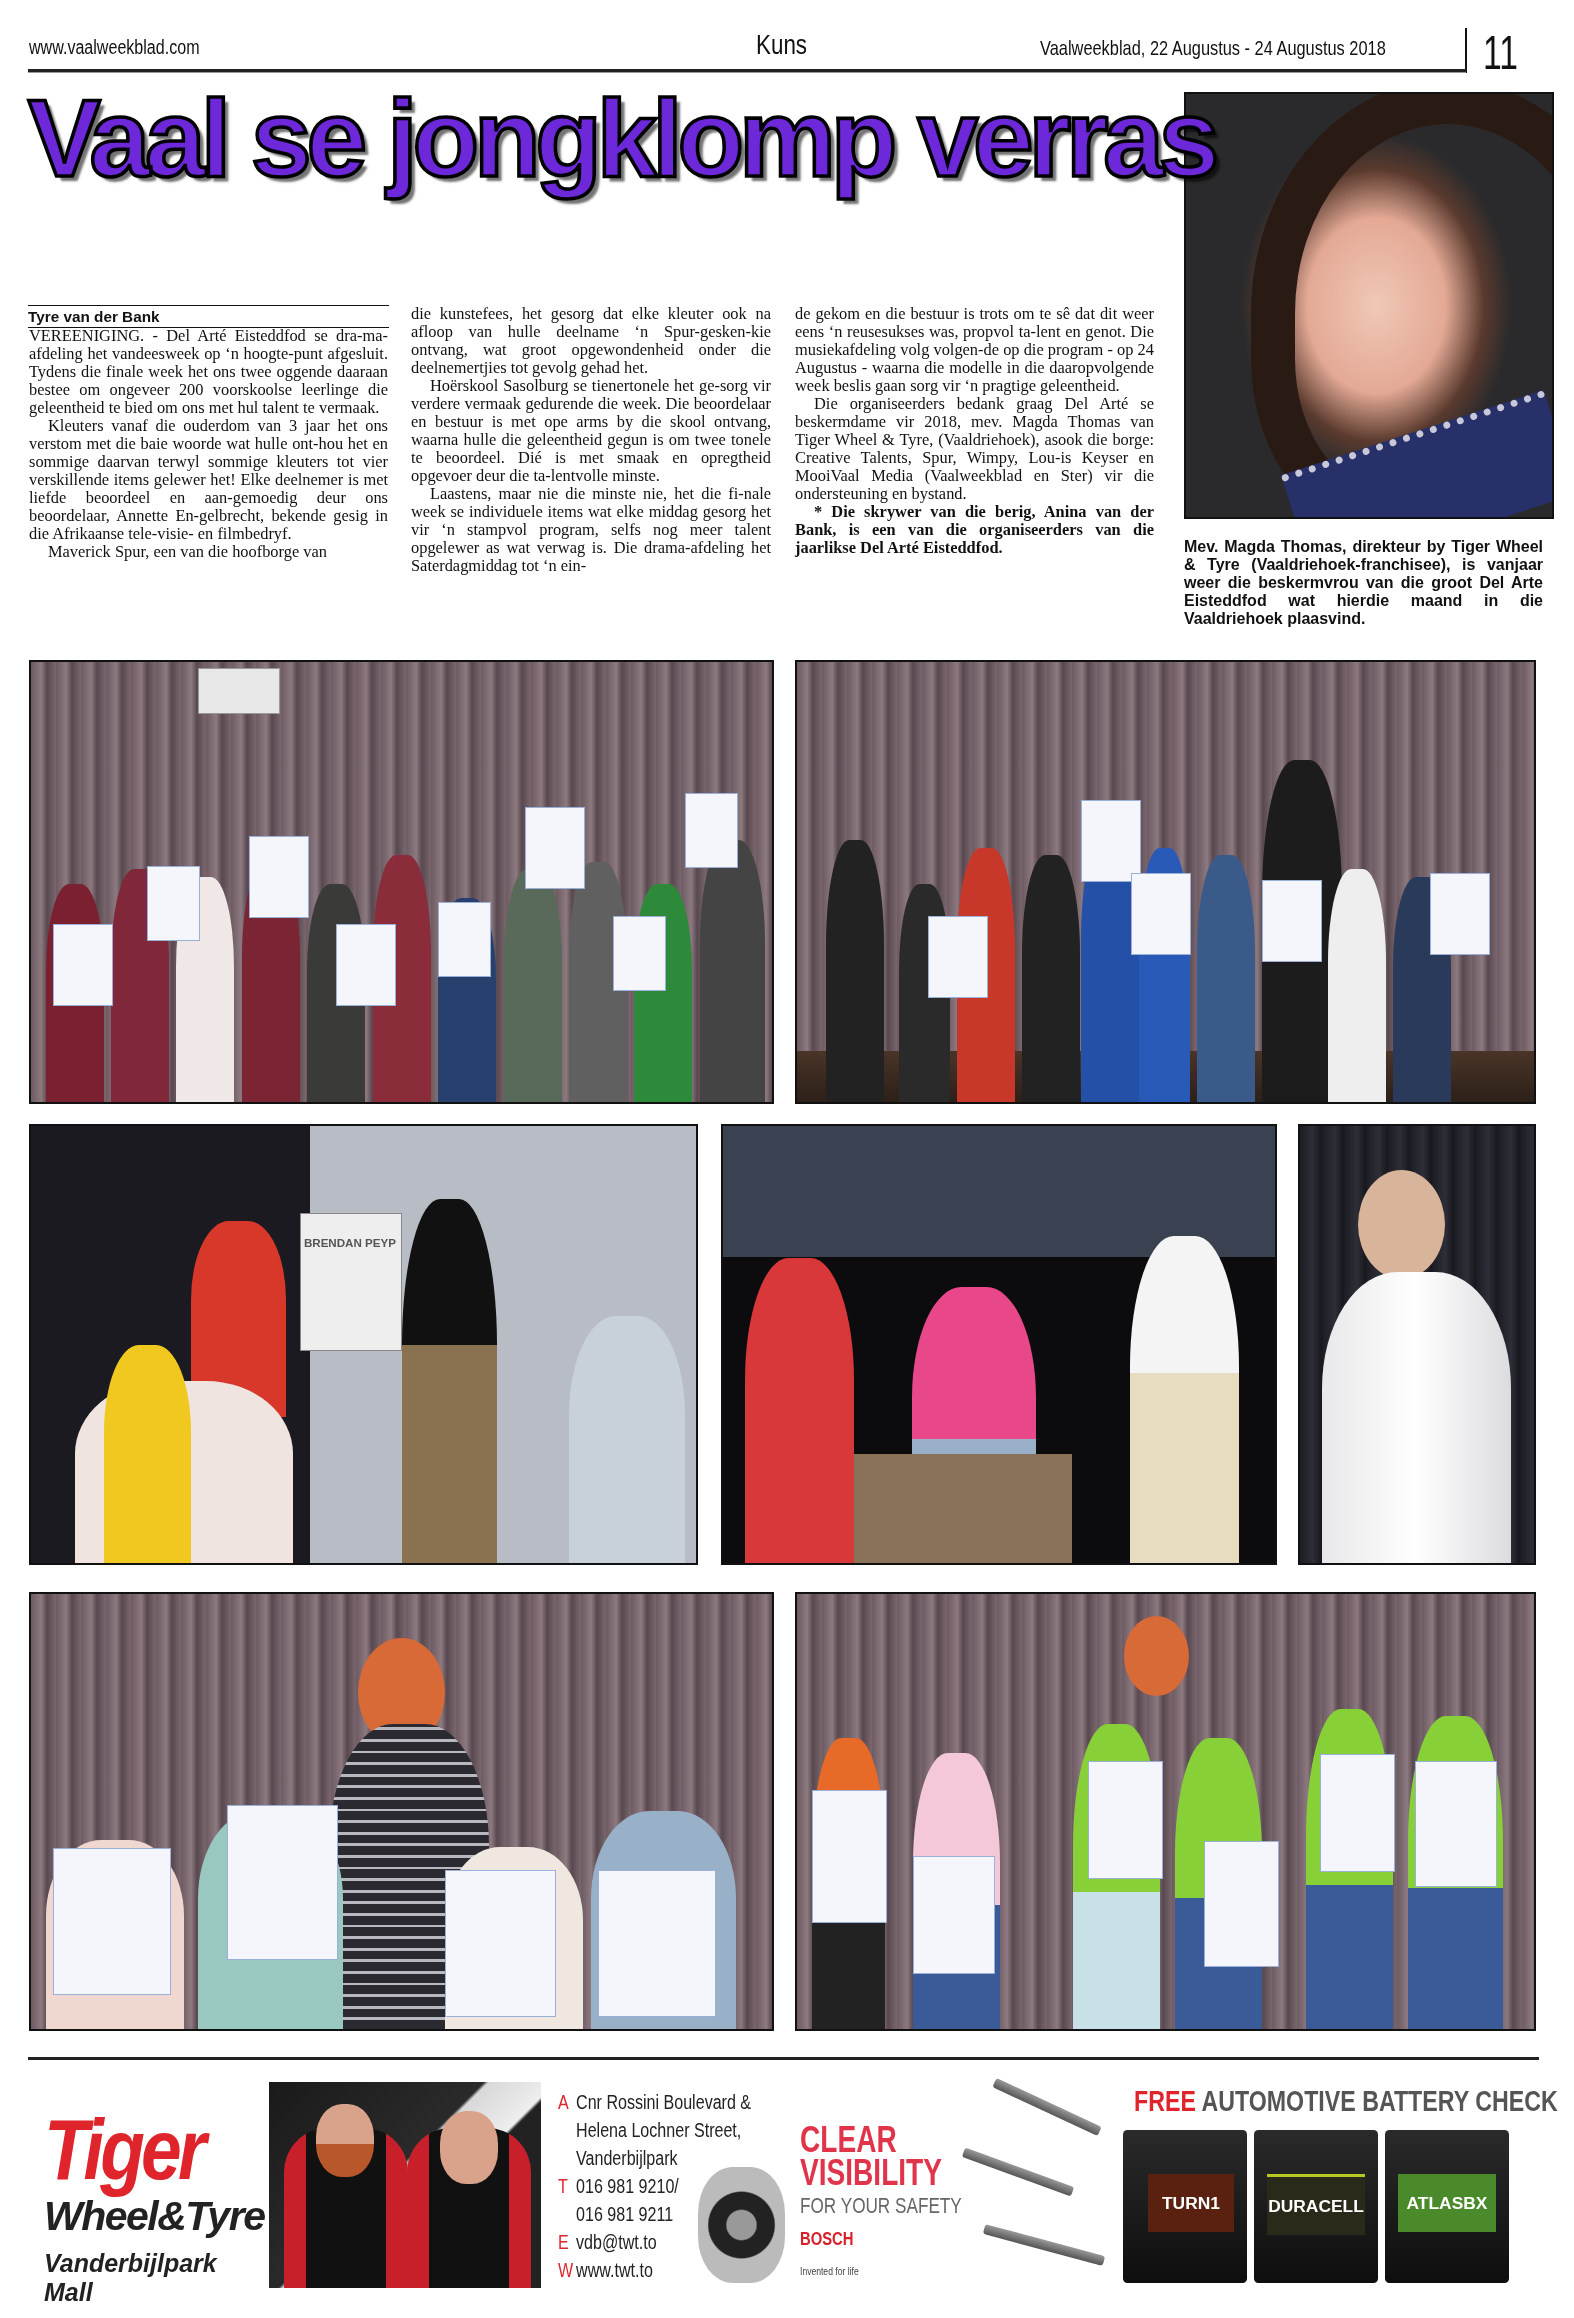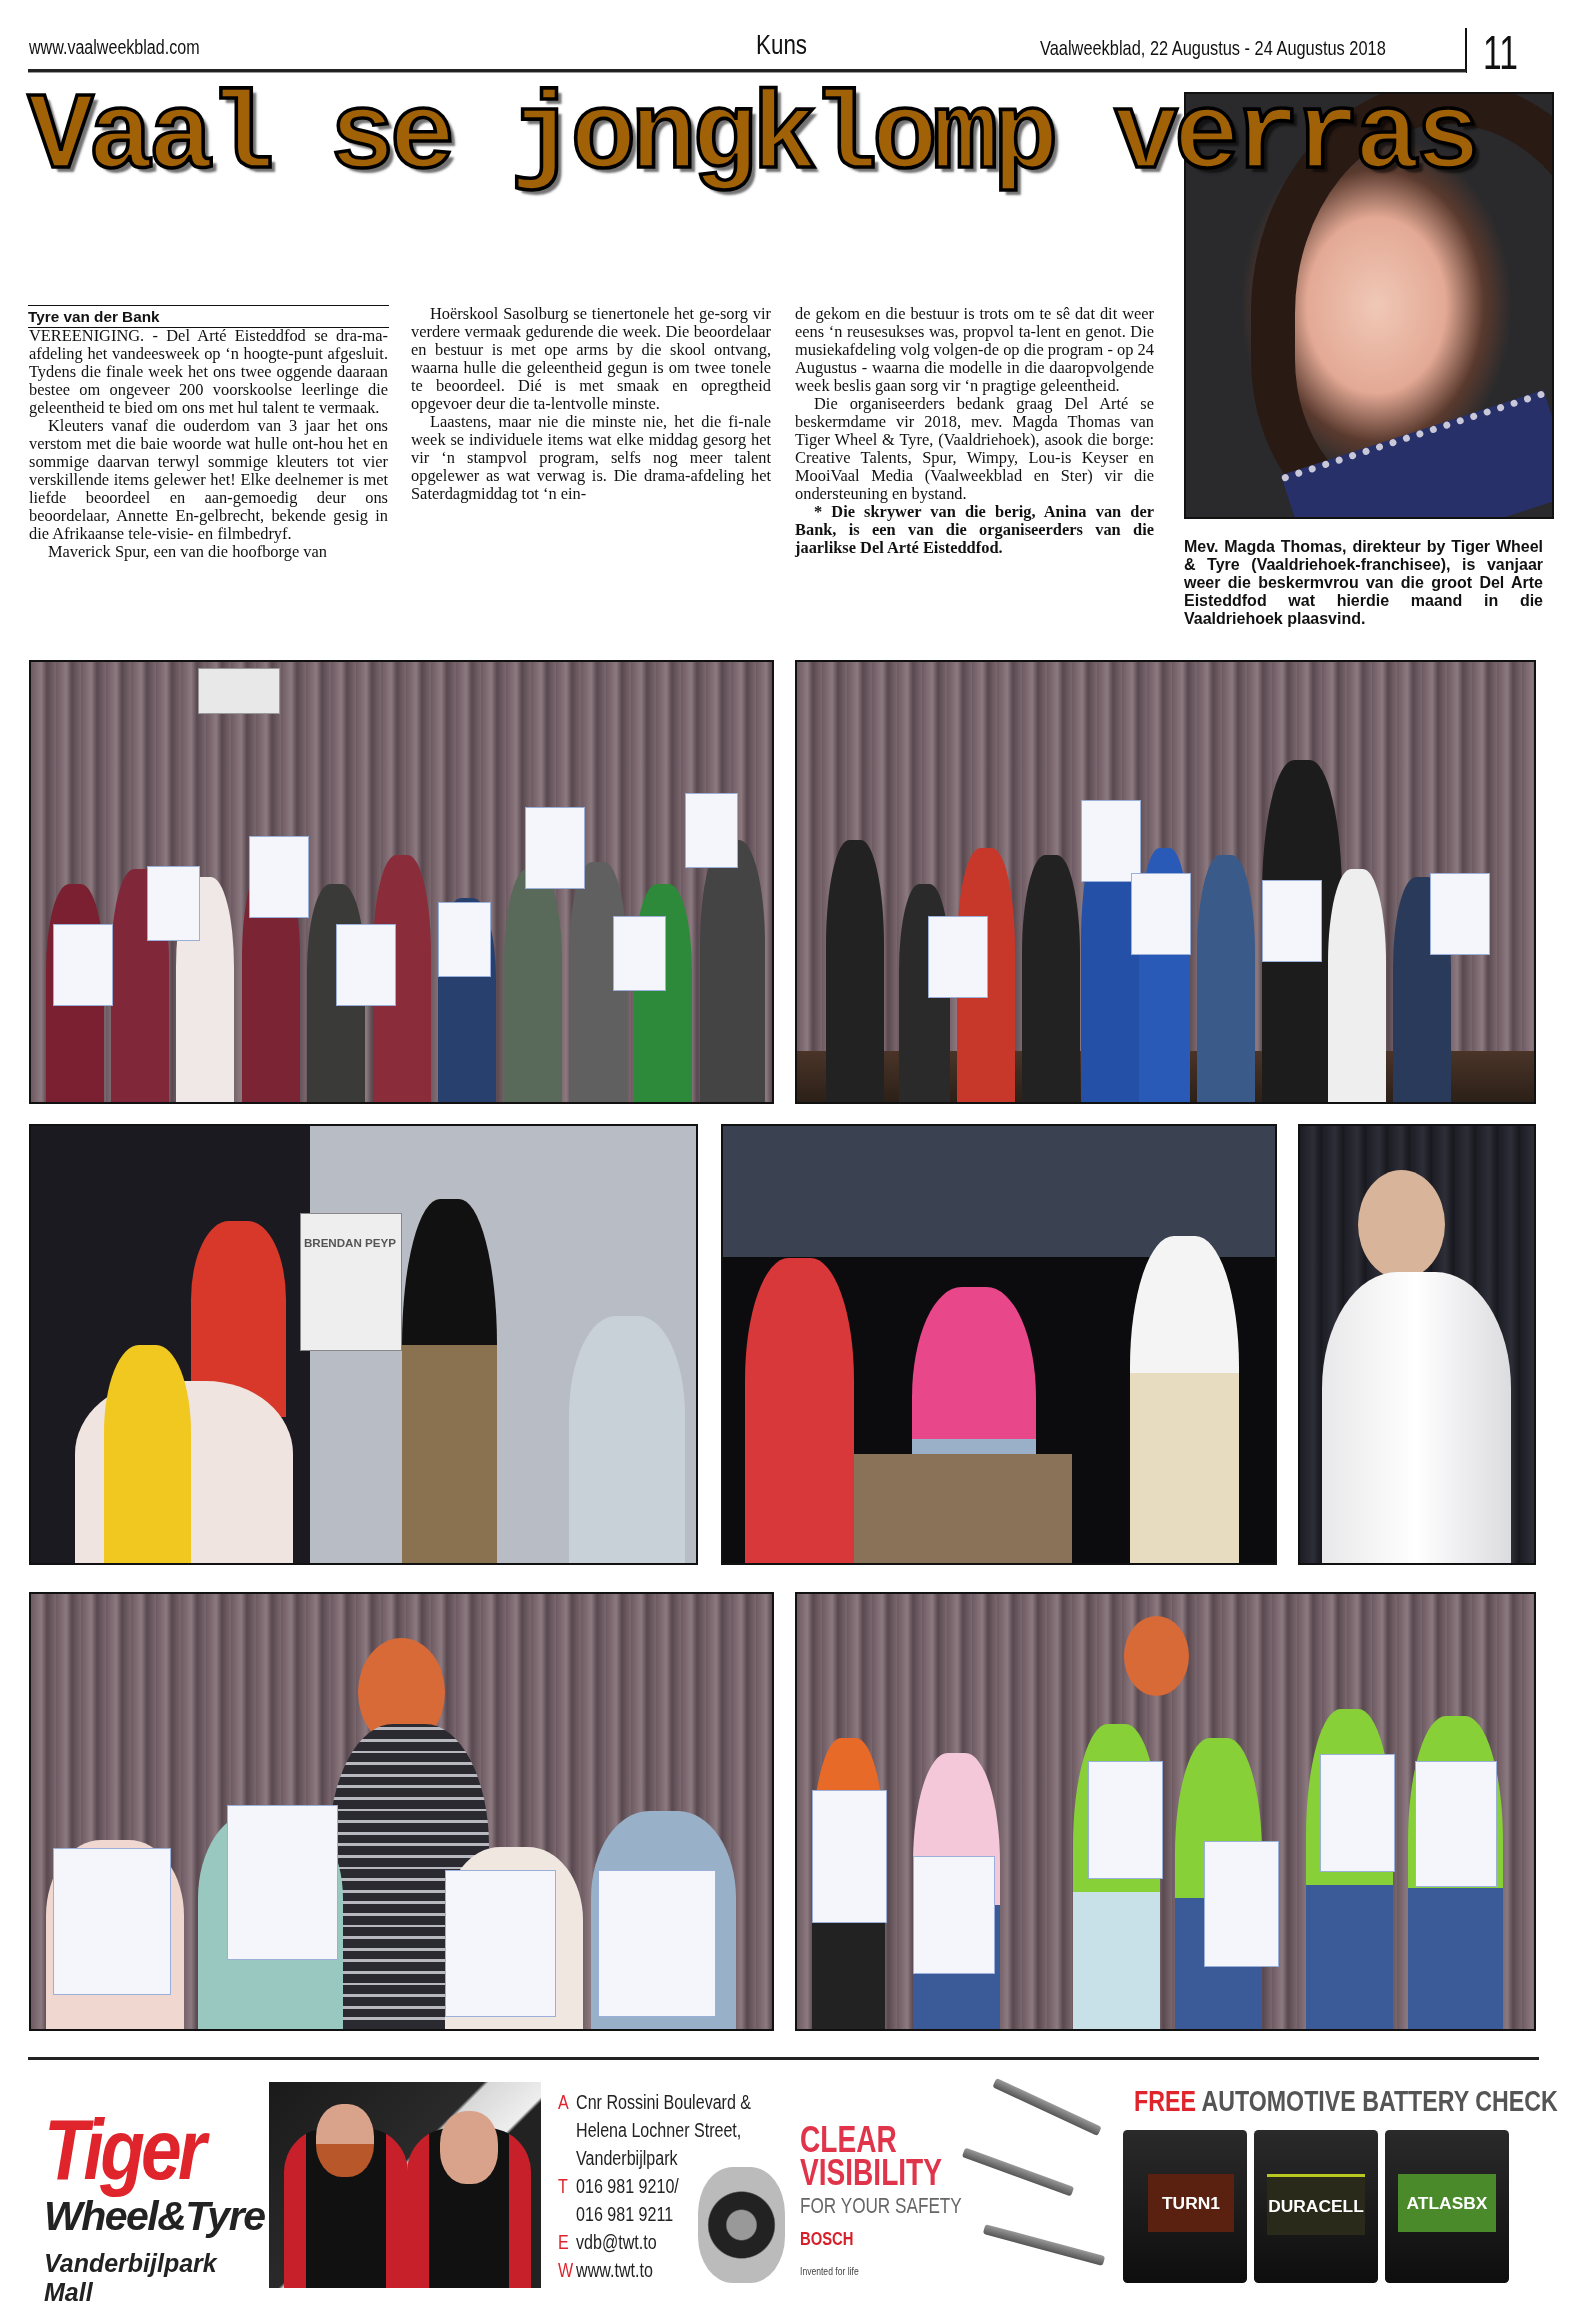--- a/index.html
+++ b/index.html
@@ -6,21 +6,21 @@
   body{width:1574px;height:2319px;position:relative;overflow:hidden;font-family:"Liberation Serif",serif;color:#111;}
   .abs{position:absolute;}
   
   .hdr-url{left:29px;top:36px;font-family:"Liberation Sans",sans-serif;font-size:19.6px;transform:scaleX(.82);transform-origin:left top;color:#111;}
   .hdr-section{left:756px;top:29px;font-family:"Liberation Sans",sans-serif;font-size:28px;transform:scaleX(.8);transform-origin:left top;}
   .hdr-date{left:1040px;top:36px;font-family:"Liberation Sans",sans-serif;font-size:21px;transform:scaleX(.78);transform-origin:left top;white-space:nowrap;}
   .hdr-page{left:1483px;top:25px;font-family:"Liberation Sans",sans-serif;font-size:48px;transform:scaleX(.7);transform-origin:left top;}
   .hdr-vline{left:1465px;top:28px;width:2.2px;height:45px;background:#111;}
   .hdr-rule{left:28px;top:69px;width:1438px;height:2.9px;background:#222;border-bottom:1.5px solid #999;}
   
-  .headline{left:28px;top:81px;width:1163px;font-family:Liberation Mono, monospace;font-weight:bold;font-size:109px;line-height:115px;letter-spacing:-5.1px;color:#a16207;
+  .headline{left:28px;top:81px;width:1163px;font-family:Liberation Sans, sans-serif;font-weight:bold;font-size:109px;line-height:115px;letter-spacing:-5.1px;color:#6d28d9;
     -webkit-text-stroke:3.6px #000;text-shadow:5.1px 5.1px 2.2px rgba(0,0,0,.55);white-space:nowrap;z-index:3;}
   
   .portrait{left:1184px;top:92px;width:366px;height:423px;border:2.9px solid #111;overflow:hidden;
     background:radial-gradient(ellipse 42% 46% at 52% 50%,#f0c8b6 0%,#e3a995 45%,#5a3a2e 70%,#2a2a2c 88%),#2b2b2d;}
   .portrait .hair{position:absolute;left:65px;top:-14.5px;width:305px;height:378px;border-radius:50% 50% 40% 40%;border:44px solid #2a1a14;border-bottom-color:transparent;}
   .portrait .dress{position:absolute;right:-14.5px;bottom:-22px;width:276px;height:102px;background:#28306a;transform:rotate(-18deg);border-top:7.3px dotted #c8c8d8;}
   
   .byline{left:28px;top:305px;width:361px;border-top:1.5px solid #111;border-bottom:1.5px solid #111;font-family:"Liberation Sans",sans-serif;font-weight:bold;font-size:15.3px;padding:1.5px 0;}
   .col{font-size:16.4px;line-height:18px;text-align:justify;hyphens:manual;}
   .col p{margin:0;text-indent:19px;}
@@ -86,20 +86,21 @@
 </div>
 
 <div class="abs byline">Tyre van der Bank</div>
 
 <div class="abs col col1">
   <p class="first">VEREENIGING. - Del Arté Eisteddfod se dra-ma-afdeling het vandeesweek op ‘n hoogte-punt afgesluit. Tydens die finale week het ons twee oggende daaraan bestee om ongeveer 200 voorskoolse leerlinge die geleentheid te bied om ons met hul talent te vermaak.</p>
   <p>Kleuters vanaf die ouderdom van 3 jaar het ons verstom met die baie woorde wat hulle ont-hou het en sommige daarvan terwyl sommige kleuters tot vier verskillende items gelewer het! Elke deelnemer is met liefde beoordeel en aan-gemoedig deur ons beoordelaar, Annette En-gelbrecht, bekende gesig in die Afrikaanse tele-visie- en filmbedryf.</p>
   <p>Maverick Spur, een van die hoofborge van</p>
 </div>
 <div class="abs col col2">
+  <p class="first">die kunstefees, het gesorg dat elke kleuter ook na afloop van hulle deelname ‘n Spur-gesken-kie ontvang, wat groot opgewondenheid onder die deelnemertjies tot gevolg gehad het.</p>
   <p>Hoërskool Sasolburg se tienertonele het ge-sorg vir verdere vermaak gedurende die week. Die beoordelaar en bestuur is met ope arms by die skool ontvang, waarna hulle die geleentheid gegun is om twee tonele te beoordeel. Dié is met smaak en opregtheid opgevoer deur die ta-lentvolle minste.</p>
   <p>Laastens, maar nie die minste nie, het die fi-nale week se individuele items wat elke middag gesorg het vir ‘n stampvol program, selfs nog meer talent opgelewer as wat verwag is. Die drama-afdeling het Saterdagmiddag tot ‘n ein-</p>
 </div>
 <div class="abs col col3">
   <p class="first">de gekom en die bestuur is trots om te sê dat dit weer eens ‘n reusesukses was, propvol ta-lent en genot. Die musiekafdeling volg volgen-de op die program - op 24 Augustus - waarna die modelle in die daaropvolgende week beslis gaan sorg vir ‘n pragtige geleentheid.</p>
   <p>Die organiseerders bedank graag Del Arté se beskermdame vir 2018, mev. Magda Thomas van Tiger Wheel &amp; Tyre, (Vaaldriehoek), asook die borge: Creative Talents, Spur, Wimpy, Lou-is Keyser en MooiVaal Media (Vaalweekblad en Ster) vir die ondersteuning en bystand.</p>
   <p class="bold">* Die skrywer van die berig, Anina van der Bank, is een van die organiseerders van die jaarlikse Del Arté Eisteddfod.</p>
 </div>
 
 <div class="abs caption">Mev. Magda Thomas, direkteur by Tiger Wheel &amp; Tyre (Vaaldriehoek-franchisee), is vanjaar weer die beskermvrou van die groot Del Arte Eisteddfod wat hierdie maand in die Vaaldriehoek plaasvind.</div>

